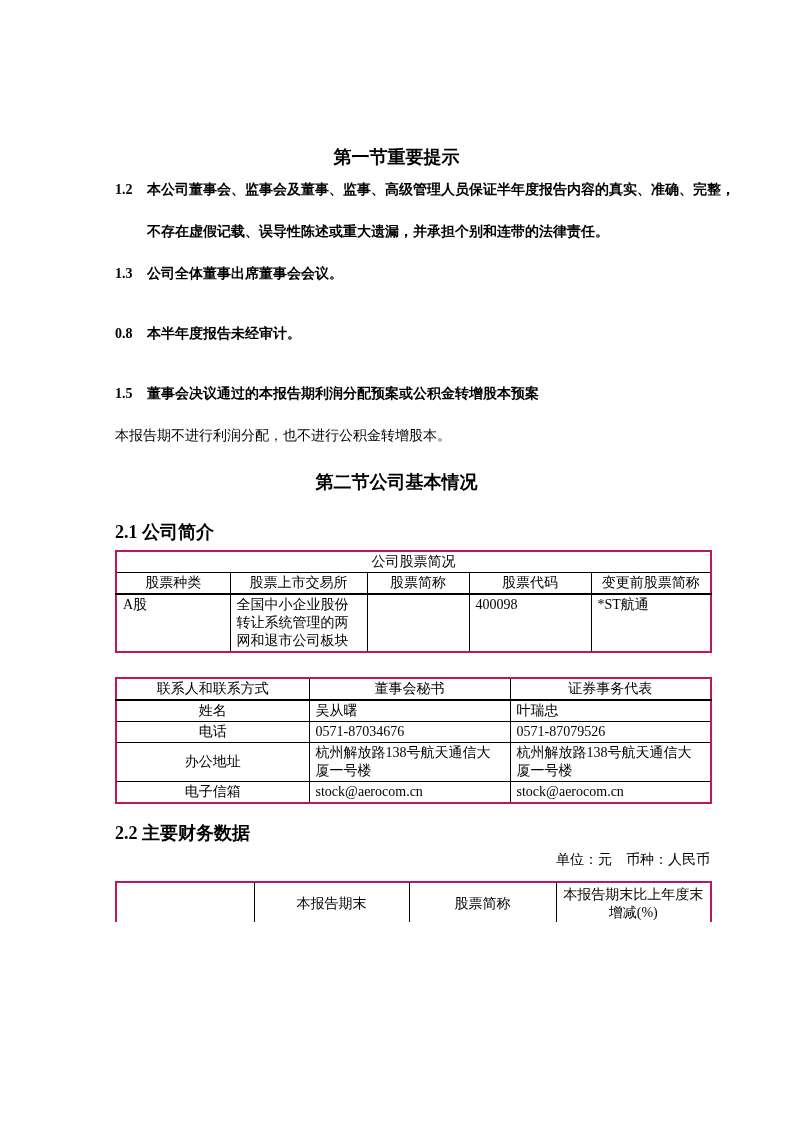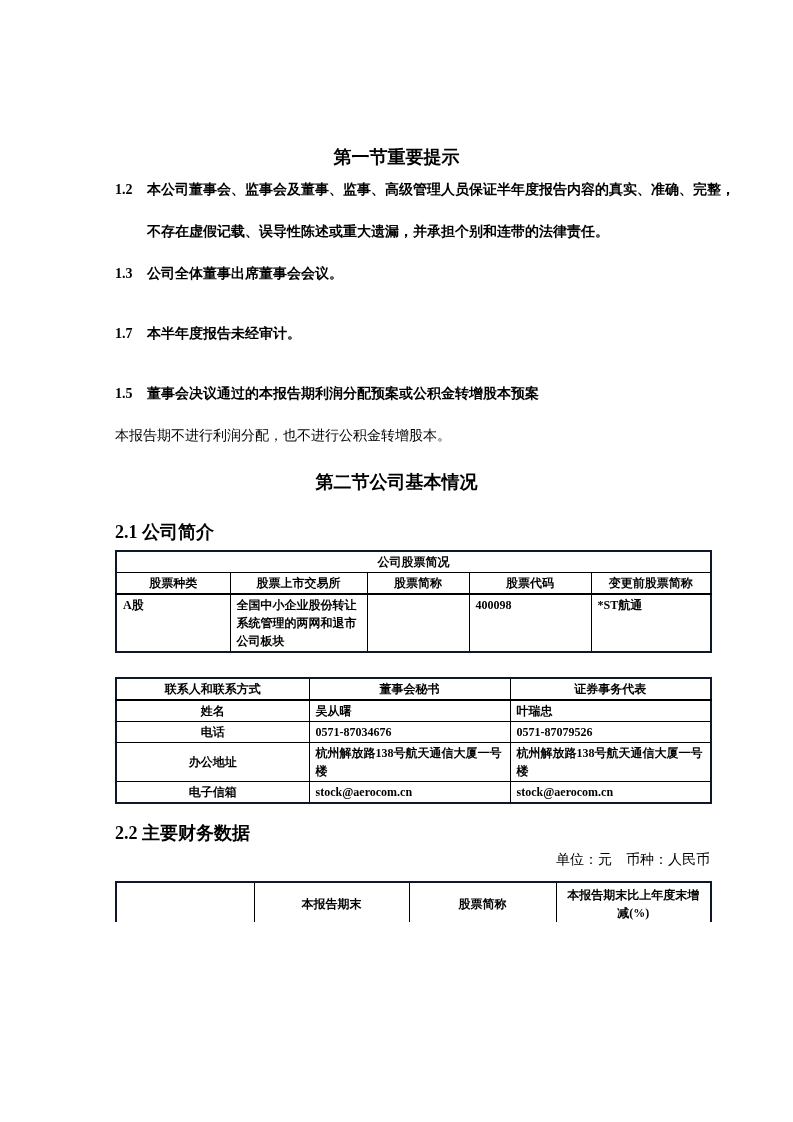--- a/index.html
+++ b/index.html
@@ -58,23 +58,22 @@
     margin: 10px 0 0 115px;
     font-size: 14px;
     line-height: 16px;
     text-align: right;
   }
   table.tbl {
     border-collapse: collapse;
     table-layout: fixed;
     width: 595px;
     margin-left: 115px;
-    font-size: 12px;
-    border: 2px solid #0f172a;
-    font-weight: bold;
+    font-size: 14px;
+    border: 2px solid #be185d;
   }
   table.tbl td {
     border: 1px solid #000;
     padding: 1px 6px;
     line-height: 18px;
     word-break: break-all;
     vertical-align: middle;
   }
   .stock { margin-top: 9px; }
   .contact { margin-top: 24px; }
@@ -93,21 +92,21 @@
 
 <div class="page">
 
   <h1 class="sec-title t1">第一节重要提示</h1>
 
 
   <p class="para"><span class="num">1.2</span><span>本公司董事会、监事会及董事、监事、高级管理人员保证半年度报告内容的真实、准确、完整，不存在虚假记载、误导性陈述或重大遗漏，并承担个别和连带的法律责任。</span></p>
 
   <p class="para"><span class="num">1.3</span><span>公司全体董事出席董事会会议。</span></p>
 
-  <p class="para mt"><span class="num">1.7</span><span>本半年度报告未经审计。</span></p>
+  <p class="para mt"><span class="num">0.8</span><span>本半年度报告未经审计。</span></p>
 
   <p class="para mt"><span class="num">1.5</span><span>董事会决议通过的本报告期利润分配预案或公积金转增股本预案</span></p>
 
   <p class="plain">本报告期不进行利润分配，也不进行公积金转增股本。</p>
 
   <h1 class="sec-title t2">第二节公司基本情况</h1>
 
   <h2 class="sub-heading">2.1 公司简介</h2>
 
   <table class="tbl stock">

